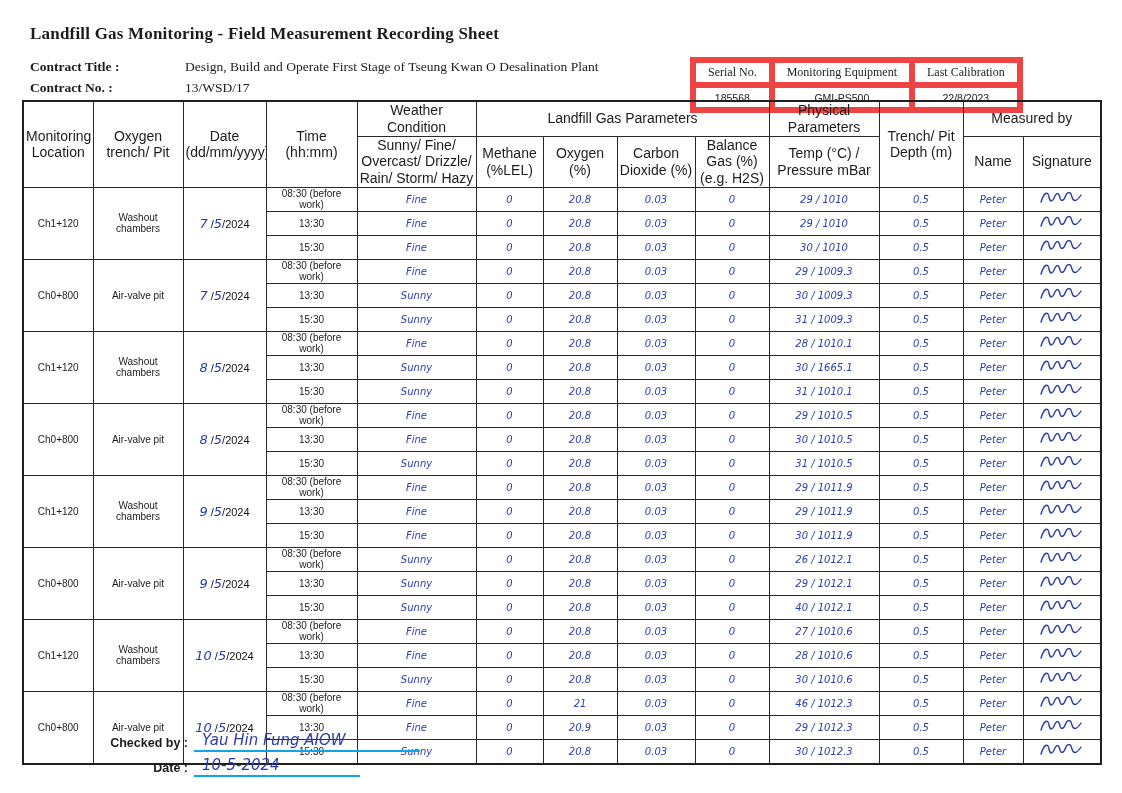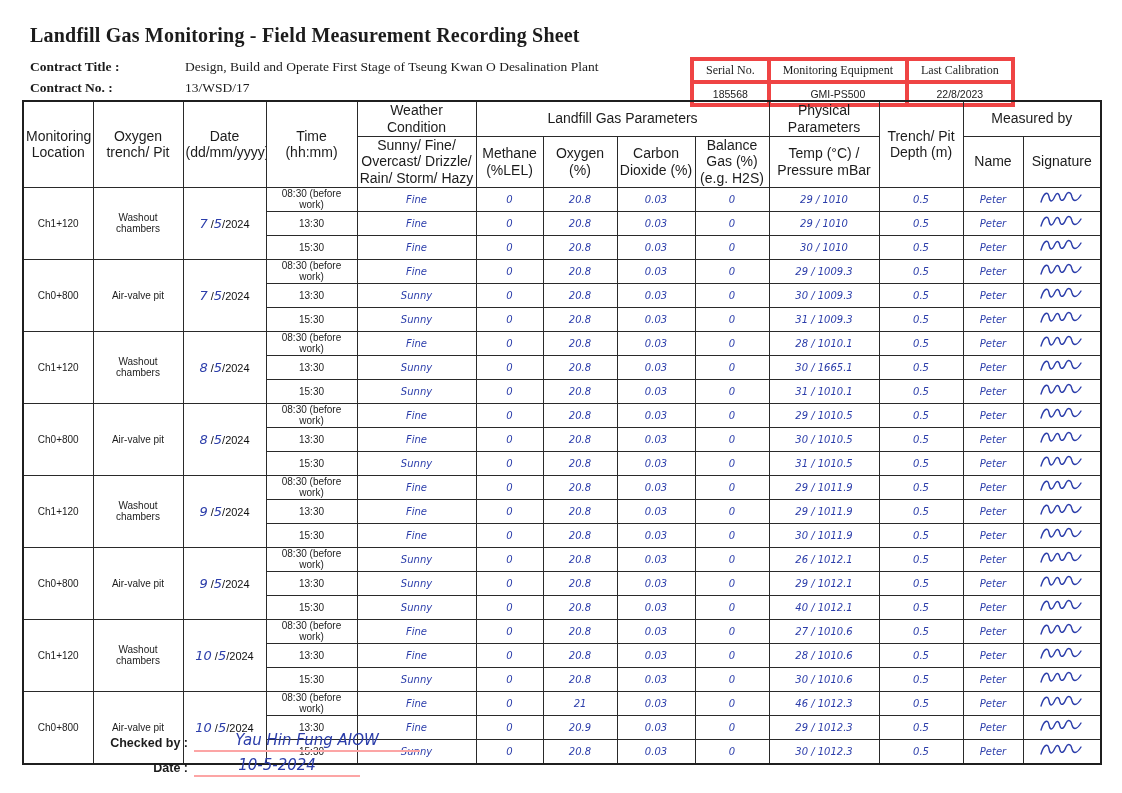--- a/index.html
+++ b/index.html
@@ -1,43 +1,43 @@
 <!DOCTYPE html>
 <html><head>
 <meta charset="utf-8">
 <style>
   html,body{margin:0;padding:0;background:#e8e8e8}
   .page{position:relative;width:1122px;height:793px;background:#ffffff;font-family:"Liberation Sans",sans-serif;color:#1c1c1c;overflow:hidden;margin:0 auto}
-  .title{position:absolute;left:30px;top:24px;font-family:"Liberation Serif",serif;font-weight:bold;font-size:20px;letter-spacing:.2px}
+  .title{position:absolute;left:30px;top:24px;font-family:"Liberation Serif",serif;font-weight:bold;font-size:17px;letter-spacing:.2px}
   .contract{position:absolute;left:30px;top:56px;font-family:"Liberation Serif",serif;font-size:13.5px;line-height:21px}
   .contract .row{display:flex}
   .contract .lbl{width:155px;font-weight:bold}
   
   .equip{position:absolute;left:690px;top:57px;border-collapse:collapse;text-align:center}
-  .equip th,.equip td{border:4px solid #ef4444;padding:0 12px;height:19px}
+  .equip th,.equip td{border:6px solid #ef4444;padding:0 12px;height:19px}
   .equip th{font-family:"Liberation Serif",serif;font-size:12px;font-weight:normal}
   .equip td{font-size:10.5px}
   
   .sheet{position:absolute;left:22px;top:100px;width:1078px;border-collapse:collapse;table-layout:fixed;text-align:center;border:2px solid #1f1f1f}
   .sheet th,.sheet td{border:1px solid #2a2a2a;padding:0 2px;overflow:hidden}
   .sheet thead th{font-weight:normal;font-size:14px;line-height:1.2}
   .sheet thead tr:first-child th{height:18px}
   .sheet thead tr:last-child th{height:34px}
   .sheet tbody td{height:23px;font-size:10px}
   .sub{font-size:9px}
   .sub2{font-size:9.5px}
   .hw{font-family:"DejaVu Sans",sans-serif;font-style:italic;color:#2b3daa;font-size:12.5px}
   .hw.big{font-size:13px}
   .gstart td{border-top:1.5px solid #1f1f1f}
   .datecell .pr{font-size:11px;color:#111}
   
   .footer{position:absolute;left:96px;top:731px;font-size:12.5px;font-weight:bold}
   .footer .frow{display:flex;align-items:flex-end;margin-bottom:4px}
   .footer .flbl{width:92px;text-align:right;padding-bottom:2px}
-  .footer .fline{border-bottom:2px solid #fca5a5;text-align:center;margin-left:6px;padding:0 8px 1px 8px}
+  .footer .fline{border-bottom:2px solid #0ea5e9;margin-left:6px;padding:0 8px 1px 8px}
   .footer .fline .hw{font-size:15px;font-weight:normal}
   .l1{min-width:210px}
   .l2{min-width:150px}
 </style>
 </head>
 <body>
 
 <div class="page">
 
   <div class="title">Landfill Gas Monitoring - Field Measurement Recording Sheet</div>

